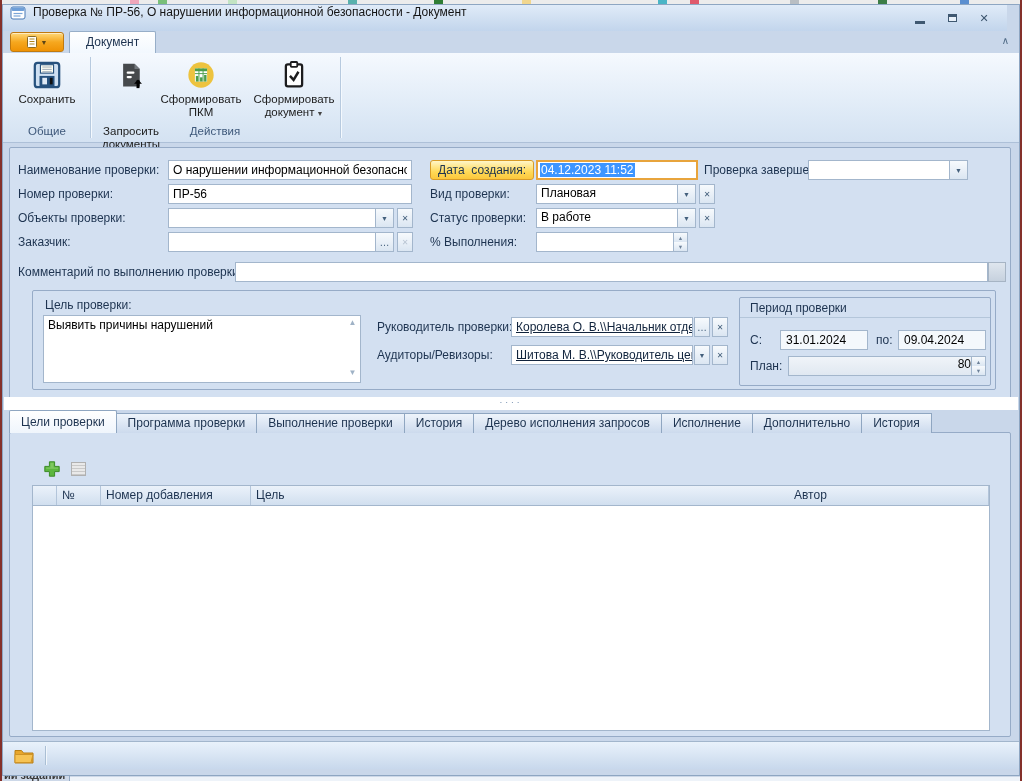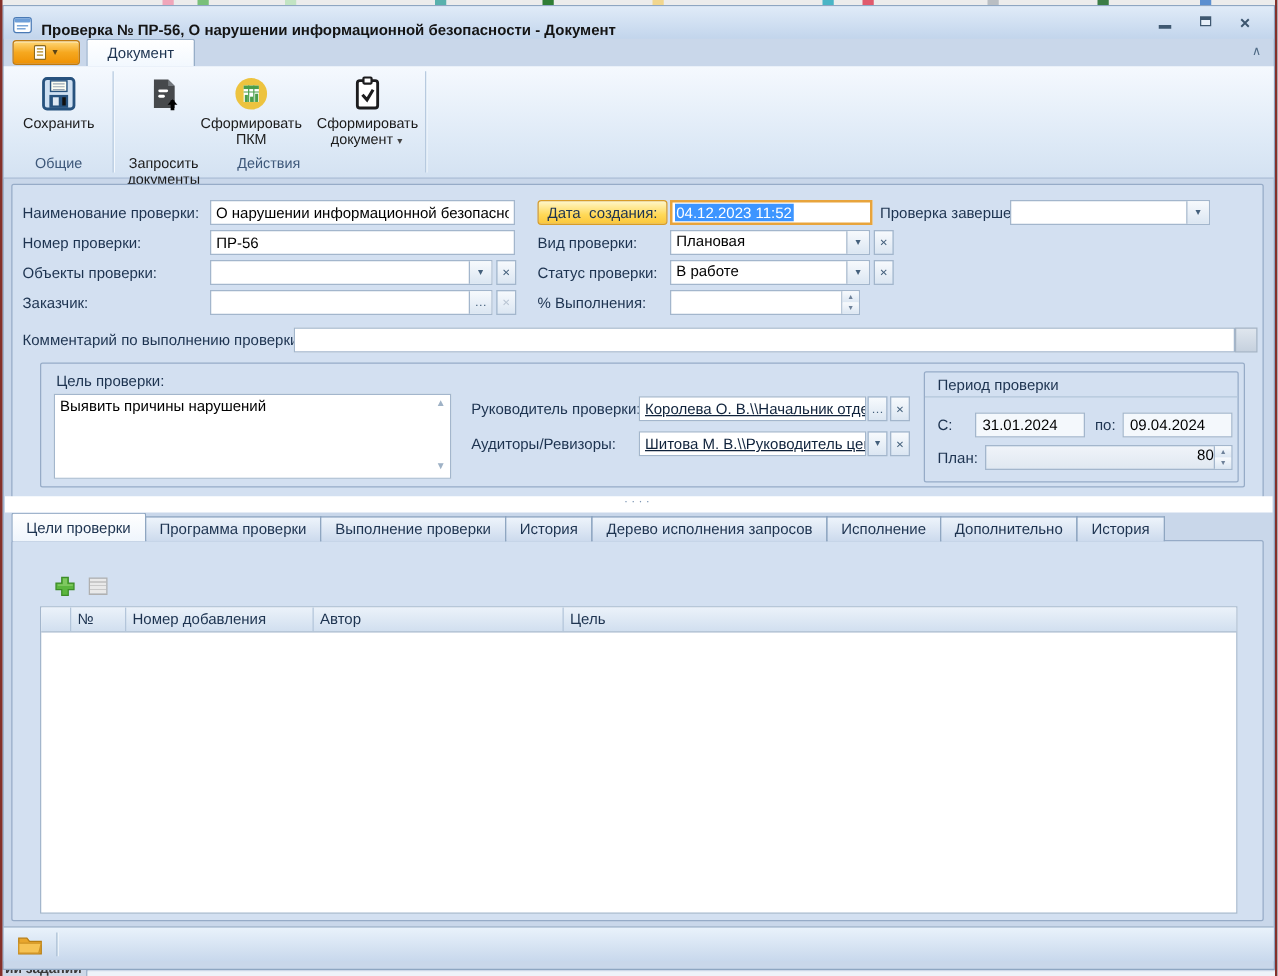--- a/index.html
+++ b/index.html
@@ -7,21 +7,21 @@
   .root{position:relative;width:1022px;height:781px;background:#ececec;font-family:"Liberation Sans",sans-serif;font-size:12px;overflow:hidden;}
   .edge{position:absolute;top:0;bottom:0;width:2px;background:#84302a;z-index:6;}
   .edge.left{left:0;} .edge.right{right:0;}
   .top-strip{position:absolute;left:2px;top:0;width:1018px;height:4px;background:#ececec;}
   .strip-bit{position:absolute;left:0;top:0;width:9px;height:4px;
     box-shadow:128px 0 #f0a6ba,156px 0 #79c07a,226px 0 #c2e4c3,346px 0 #59b1ad,432px 0 #2f7d35,
     520px 0 #f1d68e,656px 0 #4ab5c6,688px 0 #e05a6d,788px 0 #b9bec3,876px 0 #3c7d46,958px 0 #5b8fd0;}
   .window{position:absolute;left:2px;top:4px;width:1018px;height:772px;background:#c9d7ea;border:1px solid #8ea6c2;}
 
   
-  .titlebar{position:absolute;left:0;top:0;right:0;height:26px;background:linear-gradient(#e0ebf8,#c2d5ec);display:flex;align-items:flex-end;padding-left:7px;font-weight:bold;}
+  .titlebar{position:absolute;left:0;top:0;right:12px;height:26px;background:linear-gradient(#e0ebf8,#c2d5ec);display:flex;align-items:flex-start;padding-left:7px;}
   .title{margin-left:7px;color:#141414;}
   .winctl{position:absolute;right:16px;top:0;height:26px;display:flex;align-items:center;gap:18px;color:#3c556e;}
   .ctl{width:14px;text-align:center;cursor:default;font-size:11px;}
   .min-bar{display:inline-block;width:10px;height:3px;background:#3f5871;margin-bottom:-2px;}
   .restore-box{display:inline-block;width:9px;height:8px;border:1px solid #3f5871;border-top-width:3px;background:#e8f0f9;}
 
   
   .tabrow{position:absolute;left:0;top:26px;right:0;height:22px;}
   .app-menu-btn{position:absolute;left:7px;top:1px;width:54px;height:20px;border-radius:3px;cursor:pointer;
     background:linear-gradient(#ffd879,#f6a81f 50%,#ef9204);border:1px solid #c07a10;
@@ -304,22 +304,22 @@
           </svg>
       </div>
       <div class="tb-btn" style="left:58px;">
         <span class="disabled-ic"></span>
       </div>
       <div class="grid">
         <div class="ghead">
           <div class="gcell" style="width:24px;"></div>
           <div class="gcell" style="width:44px;">№</div>
           <div class="gcell" style="width:150px;">Номер добавления</div>
+          <div class="gcell" style="flex:1;border-right:none;">Цель</div>
           <div class="gcell" style="width:200px;">Автор</div>
-          <div class="gcell" style="flex:1;border-right:none;">Цель</div>
         </div>
       </div>
     </div>
 
     <div class="statusbar">
       <div class="folder-btn">
         <svg width="20" height="16" viewBox="0 0 20 16">
             <path d="M1 2.5 h6.5 l2 2.5 H19 v10 H1 z" fill="#e8a62c" stroke="#b97f14"></path>
             <path d="M1 6.5 h18 l-2 8 H1 z" fill="#f6c354" stroke="#cf9426"></path>
           </svg>

